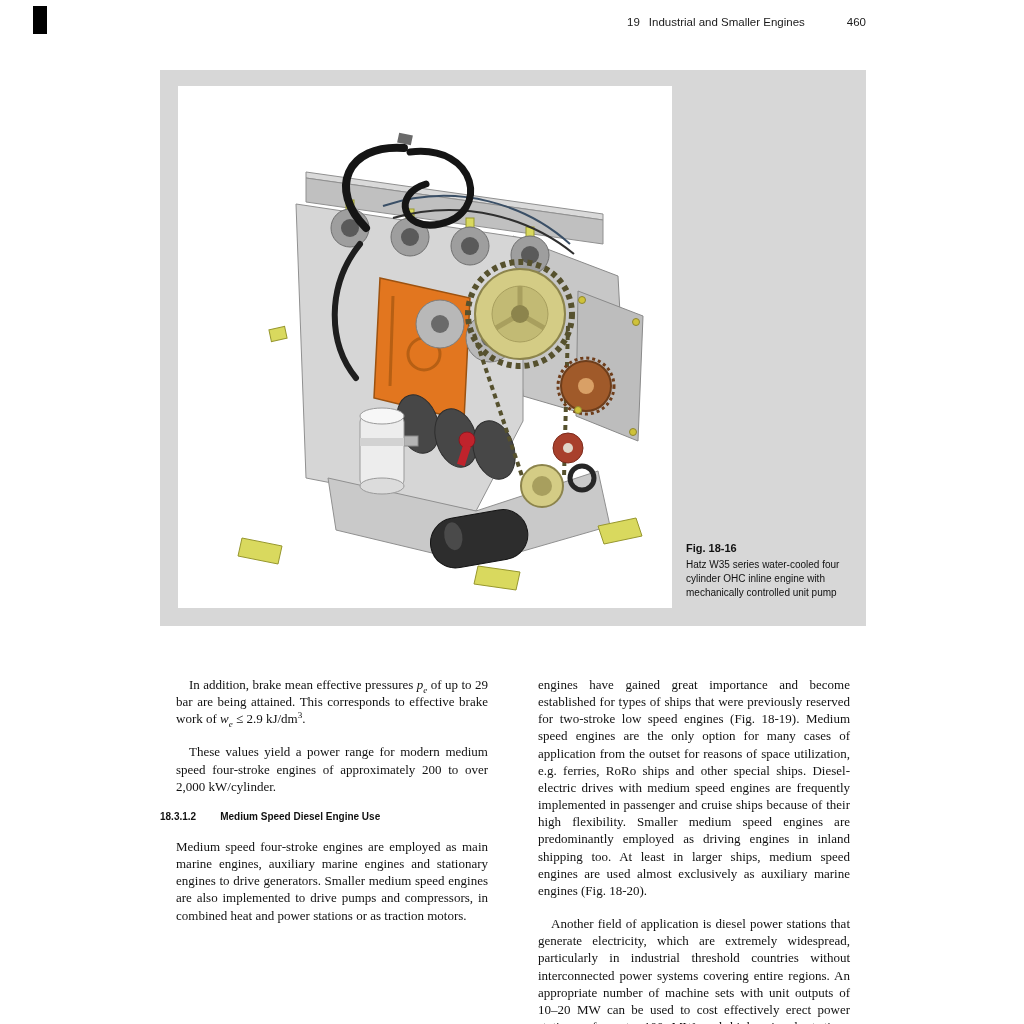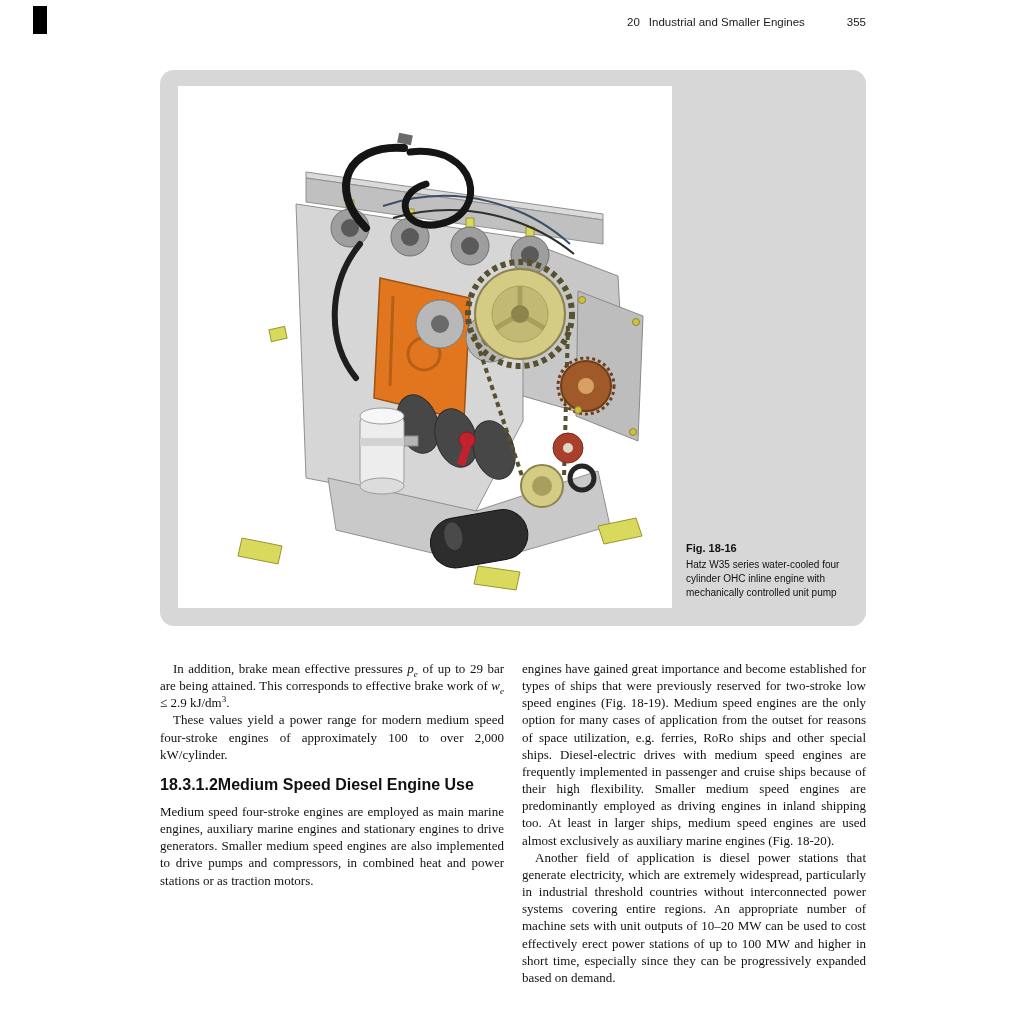--- a/index.html
+++ b/index.html
@@ -12,59 +12,59 @@
   .running-head{
     position:absolute;top:16px;right:158px;display:flex;align-items:baseline;gap:42px;
     font-family:"Liberation Sans","DejaVu Sans",sans-serif;
     font-size:11.5px;color:var(--header-text,#1a1a1a);
   }
   .running-head .chapter{display:flex;gap:9px;}
   .thumb-marker{position:absolute;left:33px;top:6px;width:14px;height:28px;background:#000;}
   
   .figure-panel{
     position:absolute;left:160px;top:70px;width:706px;height:556px;
-    background:var(--panel-bg,#d7d7d7);border-radius:14px;
+    background:var(--panel-bg,#d7d7d7);border-radius:0;
   }
   .figure-image{
     position:absolute;left:18px;top:16px;width:494px;height:522px;background:#fff;
   }
   .figure-image svg{display:block;width:100%;height:100%;}
   .figure-caption-block{
     position:absolute;left:526px;top:472px;width:172px;
     font-family:"Liberation Sans","DejaVu Sans",sans-serif;color:#111;
   }
   .figure-label{font-weight:bold;font-size:11px;margin:0 0 4px 0;}
   .figure-caption{font-size:10px;line-height:1.4;margin:0;}
   
   .body-text{
     position:absolute;left:160px;top:660px;width:706px;display:flex;gap:18px;
   }
   .col{flex:1 1 0;min-width:0;}
-  .col p{margin:0;font-size:13px;line-height:1.32;text-align:justify;}
+  .col p{margin:16px;font-size:13px;line-height:1.32;text-align:justify;}
   .col p.indent{text-indent:13px;}
   sub,sup{font-size:70%;line-height:0;}
   .section-heading{
     margin:13px 0 9px 0;
     font-family:"Liberation Sans","DejaVu Sans",sans-serif;
-    font-weight:bold;font-size:16px;display:flex;
+    font-weight:bold;font-size:10px;display:flex;gap:24px;
   }
 </style>
 </head>
 <body>
 
 <div class="page">
 
   <div class="thumb-marker"></div>
 
   <div class="running-head">
     <span class="chapter">
-      <span>20</span>
+      <span>19</span>
       <span>Industrial and Smaller Engines</span>
     </span>
-    <span>355</span>
+    <span>460</span>
   </div>
 
   <div class="figure-panel">
     <div class="figure-image">
       <svg viewBox="0 0 494 522" xmlns="http://www.w3.org/2000/svg">
 
         <g stroke="#8a8a8a" stroke-width="1">
           <polygon points="335,150 440,190 448,340 345,310" fill="#c7c7c7"></polygon>
           <polygon points="400,205 465,230 460,355 398,330" fill="#bdbdbd"></polygon>
         </g>
@@ -188,21 +188,21 @@
     </div>
     <div class="figure-caption-block">
       <p class="figure-label">Fig. 18-16</p>
       <p class="figure-caption">Hatz W35 series water-cooled four cylinder OHC inline engine with mechanically controlled unit pump</p>
     </div>
   </div>
 
   <div class="body-text">
     <div class="col">
       <p class="indent"><span>In addition, brake mean effective pressures </span><span style="font-style: italic;">p</span><sub style="font-style: italic;">e</sub><span> of up to 29 bar are being attained. This corresponds to effective brake work of </span><span style="font-style: italic;">w</span><sub style="font-style: italic;">e</sub><span> ≤ 2.9 kJ/dm</span><sup>3</sup><span>.</span></p>
-      <p class="indent">These values yield a power range for modern medium speed four-stroke engines of approximately 100 to over 2,000 kW/cylinder.</p>
+      <p class="indent">These values yield a power range for modern medium speed four-stroke engines of approximately 200 to over 2,000 kW/cylinder.</p>
       <h3 class="section-heading">
         <span>18.3.1.2</span>
         <span>Medium Speed Diesel Engine Use</span>
       </h3>
       <p>Medium speed four-stroke engines are employed as main marine engines, auxiliary marine engines and stationary engines to drive generators. Smaller medium speed engines are also implemented to drive pumps and compressors, in combined heat and power stations or as traction motors.</p>
     </div>
     <div class="col">
       <p>engines have gained great importance and become established for types of ships that were previously reserved for two-stroke low speed engines (Fig. 18-19). Medium speed engines are the only option for many cases of application from the outset for reasons of space utilization, e.g. ferries, RoRo ships and other special ships. Diesel-electric drives with medium speed engines are frequently implemented in passenger and cruise ships because of their high flexibility. Smaller medium speed engines are predominantly employed as driving engines in inland shipping too. At least in larger ships, medium speed engines are used almost exclusively as auxiliary marine engines (Fig. 18-20).</p>
       <p class="indent">Another field of application is diesel power stations that generate electricity, which are extremely widespread, particularly in industrial threshold countries without interconnected power systems covering entire regions. An appropriate number of machine sets with unit outputs of 10–20 MW can be used to cost effectively erect power stations of up to 100 MW and higher in short time, especially since they can be progressively expanded based on demand.</p>
     </div>

